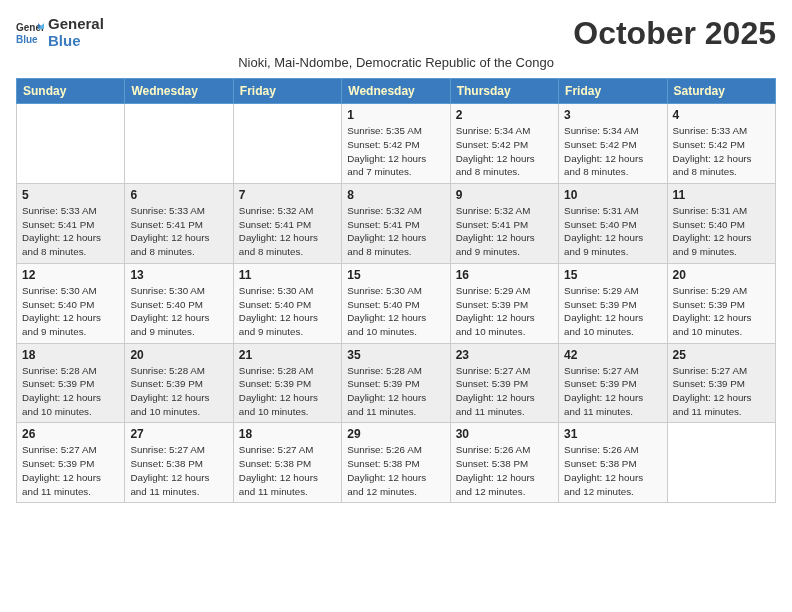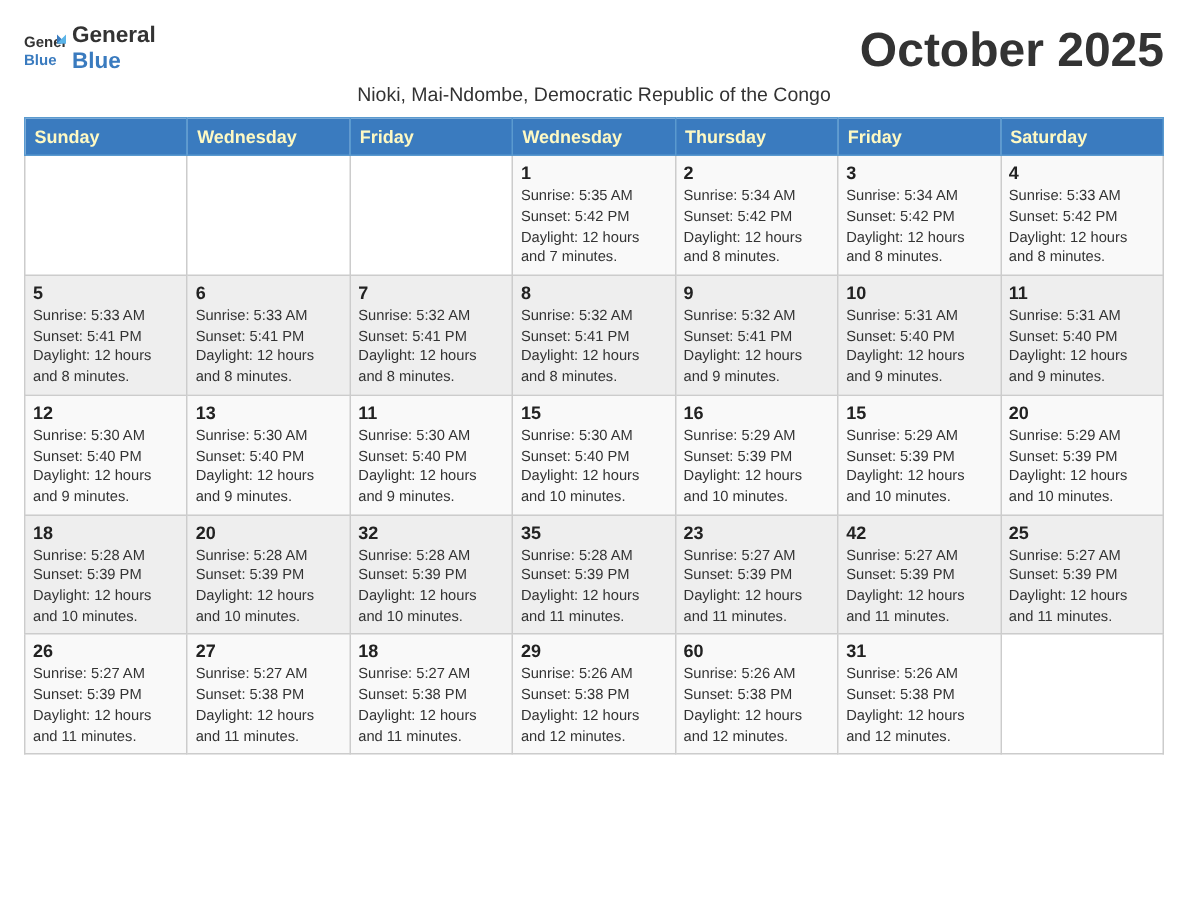--- a/index.html
+++ b/index.html
@@ -215,21 +215,21 @@
       <tr>
         <td>
           <span class="day-number">18</span>
           <div class="day-info">Sunrise: 5:28 AM<br>Sunset: 5:39 PM<br>Daylight: 12 hours and 10 minutes.</div>
         </td>
         <td>
           <span class="day-number">20</span>
           <div class="day-info">Sunrise: 5:28 AM<br>Sunset: 5:39 PM<br>Daylight: 12 hours and 10 minutes.</div>
         </td>
         <td>
-          <span class="day-number">32</span>
+          <span class="day-number">21</span>
           <div class="day-info">Sunrise: 5:28 AM<br>Sunset: 5:39 PM<br>Daylight: 12 hours and 10 minutes.</div>
         </td>
         <td>
           <span class="day-number">35</span>
           <div class="day-info">Sunrise: 5:28 AM<br>Sunset: 5:39 PM<br>Daylight: 12 hours and 11 minutes.</div>
         </td>
         <td>
           <span class="day-number">23</span>
           <div class="day-info">Sunrise: 5:27 AM<br>Sunset: 5:39 PM<br>Daylight: 12 hours and 11 minutes.</div>
         </td>
@@ -253,21 +253,21 @@
         </td>
         <td>
           <span class="day-number">18</span>
           <div class="day-info">Sunrise: 5:27 AM<br>Sunset: 5:38 PM<br>Daylight: 12 hours and 11 minutes.</div>
         </td>
         <td>
           <span class="day-number">29</span>
           <div class="day-info">Sunrise: 5:26 AM<br>Sunset: 5:38 PM<br>Daylight: 12 hours and 12 minutes.</div>
         </td>
         <td>
-          <span class="day-number">60</span>
+          <span class="day-number">30</span>
           <div class="day-info">Sunrise: 5:26 AM<br>Sunset: 5:38 PM<br>Daylight: 12 hours and 12 minutes.</div>
         </td>
         <td>
           <span class="day-number">31</span>
           <div class="day-info">Sunrise: 5:26 AM<br>Sunset: 5:38 PM<br>Daylight: 12 hours and 12 minutes.</div>
         </td>
         <td class="empty-cell"></td>
       </tr>
     </tbody>
 </table>

